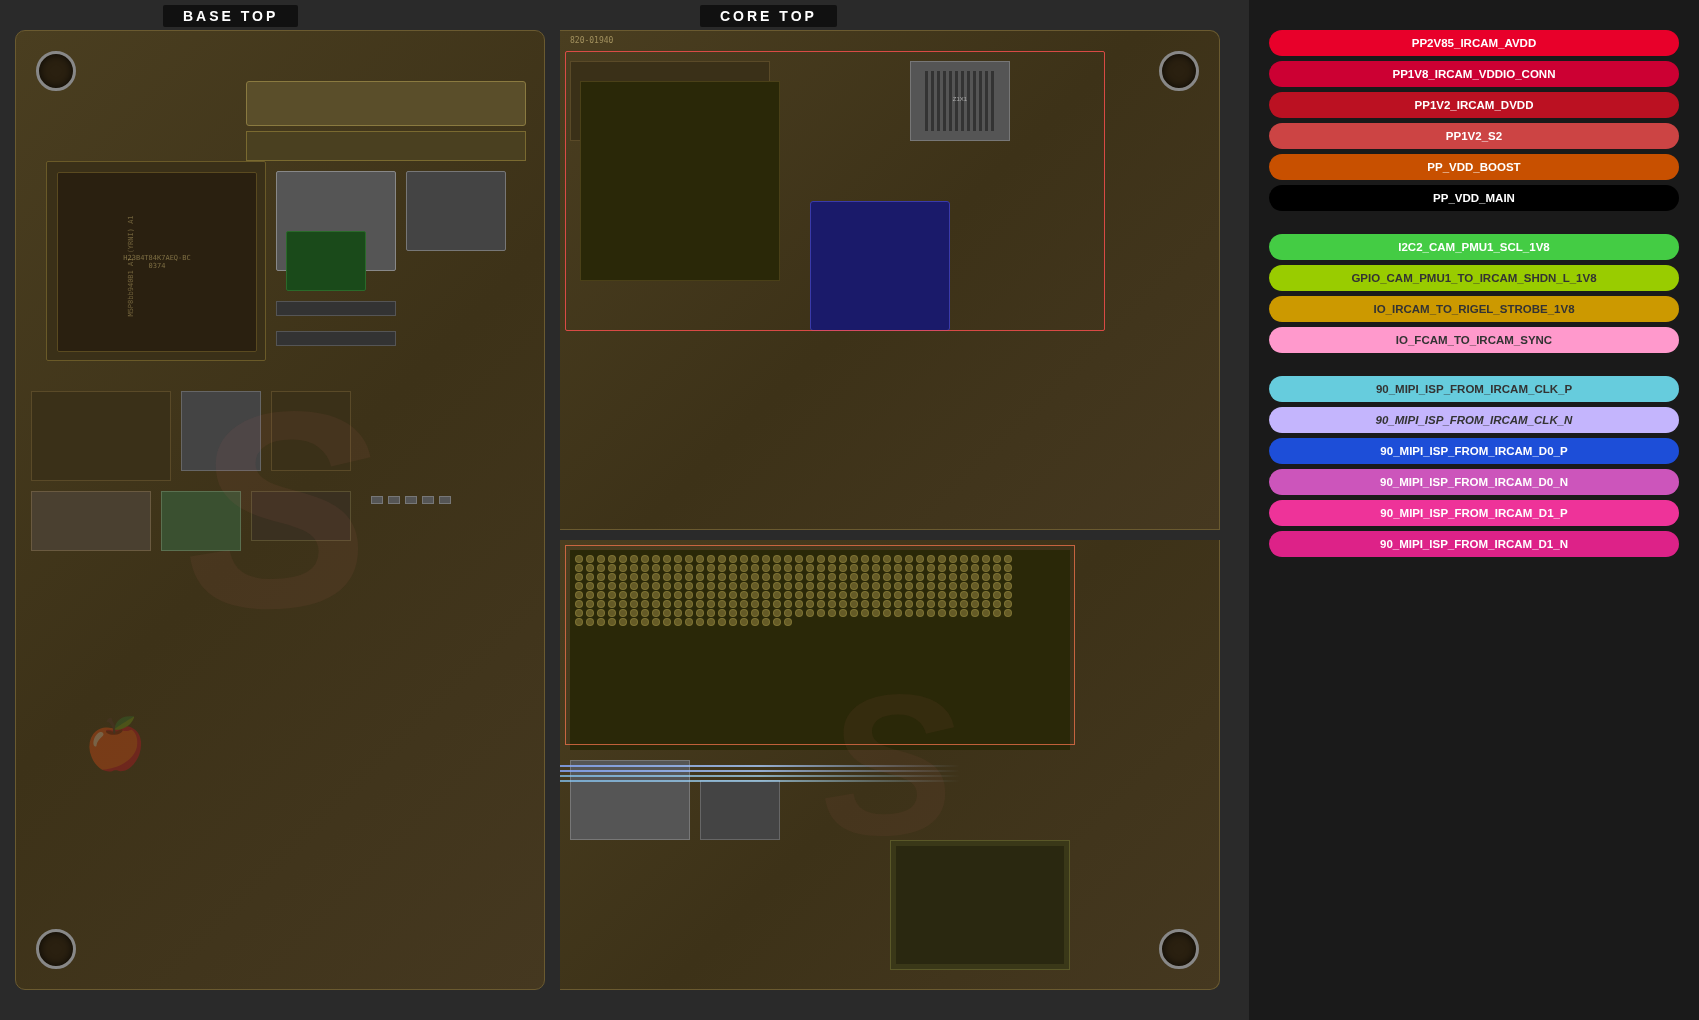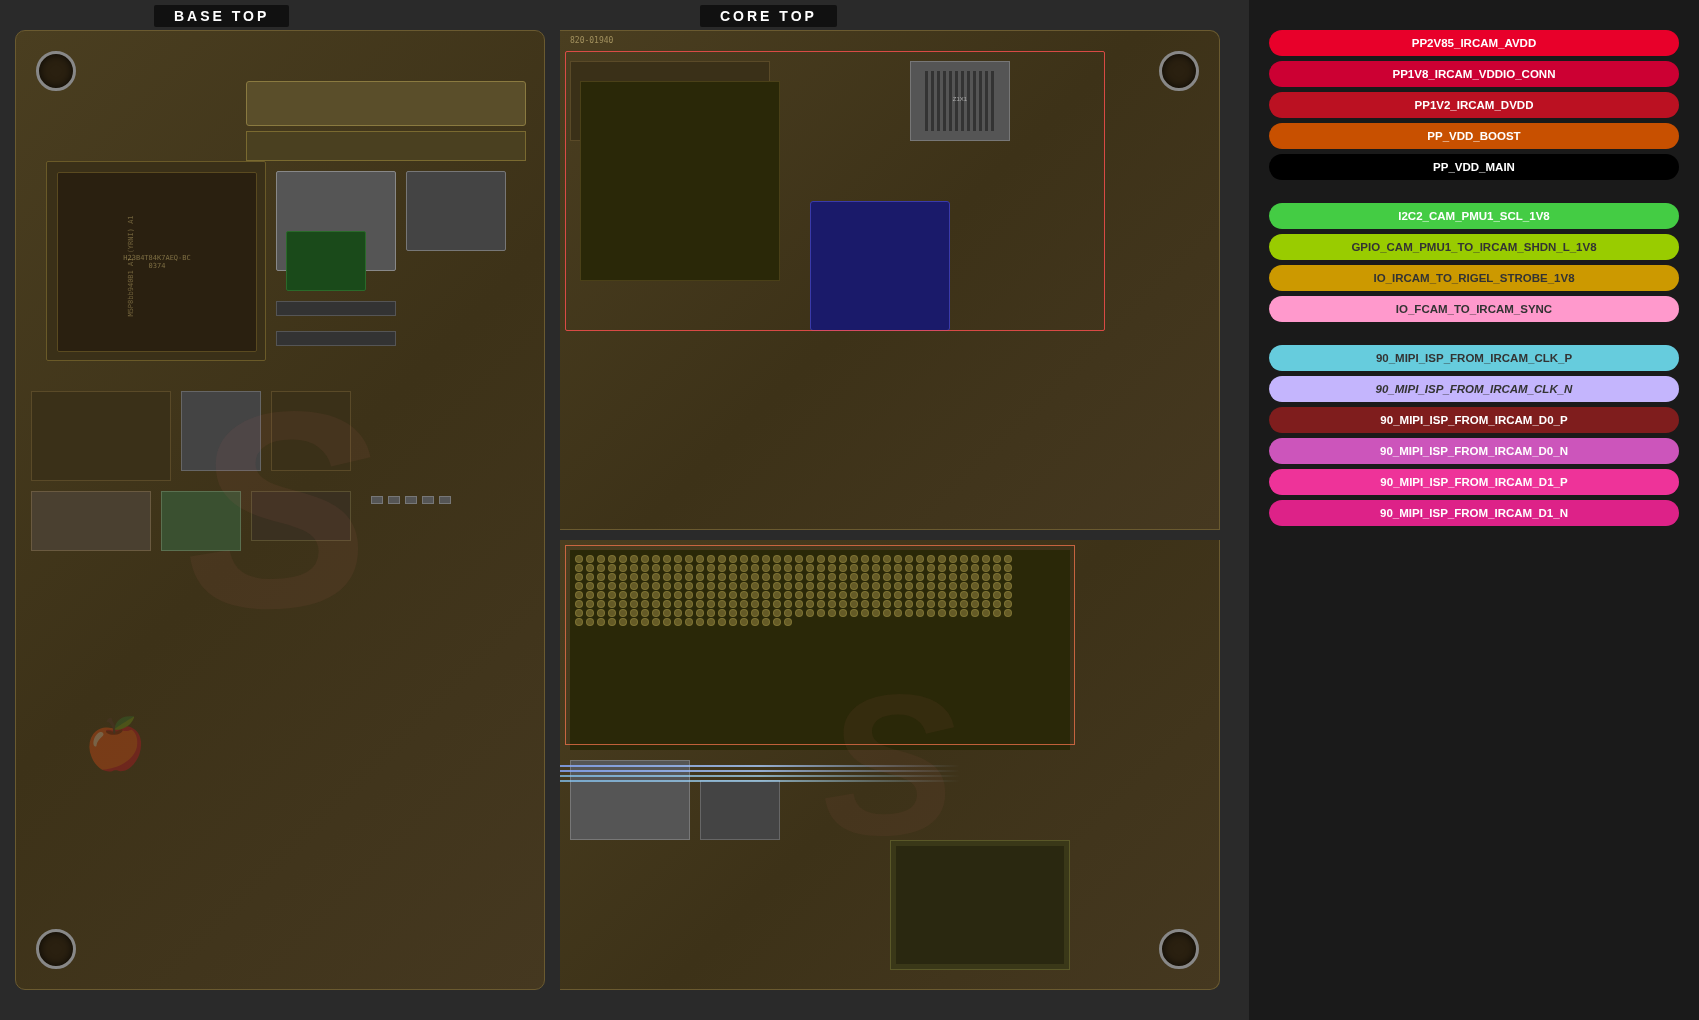--- a/index.html
+++ b/index.html
@@ -81,21 +81,21 @@
 
     .green-bright { background: #00cc00; }
     .green-medium { background: #22bb22; }
     .green-light { background: #44cc44; }
     .yellow-green { background: #99cc00; color: #333; }
     .yellow-dark { background: #cc9900; color: #333; }
     .pink-light { background: #ff99cc; color: #333; }
 
     .cyan-light { background: #66ccdd; color: #333; }
     .cyan-medium { background: #c4b5fd; color: #333; font-style: italic; }
-    .magenta { background: #7f1d1d; }
+    .magenta { background: #1d4ed8; }
     .magenta-light { background: #cc55bb; }
     .hot-pink { background: #ee3399; }
     .pink-medium { background: #dd2288; }
 
     
     svg#connection-lines {
       position: absolute;
       left: 0;
       top: 0;
       width: 1699px;
@@ -128,21 +128,21 @@
   <line x1="1050" y1="755" x2="1283" y2="834" stroke="rgba(220,30,120,0.7)" stroke-width="1.2"></line>
   <line x1="1050" y1="765" x2="1283" y2="870" stroke="rgba(200,20,100,0.7)" stroke-width="1.2"></line>
 
   <line x1="620" y1="100" x2="620" y2="580" stroke="rgba(255,80,80,0.5)" stroke-width="1"></line>
   <line x1="900" y1="180" x2="900" y2="590" stroke="rgba(255,80,80,0.5)" stroke-width="1"></line>
   <line x1="1100" y1="490" x2="1100" y2="800" stroke="rgba(255,120,80,0.5)" stroke-width="1"></line>
 </svg>
 
 <div id="board-container">
 
-  <div class="board-label" id="label-base" style="left:154px; top:5px;">BASE TOP</div>
+  <div class="board-label" id="label-base" style="left:163px; top:5px;">BASE TOP</div>
   <div class="board-label" id="label-core" style="left:700px; top:5px;">CORE TOP</div>
 
   <div style="position:absolute; left:15px; top:30px; width:530px; height:960px; background: linear-gradient(135deg, #4a3e20 0%, #3d3218 50%, #453820 100%); border-radius:10px; border:1px solid #6a5a30;">
 
     <div style="position:absolute; left:20px; top:20px; width:40px; height:40px; border-radius:50%; background:#2a2010; border:3px solid #888; box-shadow:inset 0 0 8px rgba(0,0,0,0.8);"></div>
     <div style="position:absolute; left:20px; bottom:20px; width:40px; height:40px; border-radius:50%; background:#2a2010; border:3px solid #888; box-shadow:inset 0 0 8px rgba(0,0,0,0.8);"></div>
 
     <div style="position:absolute; left:230px; top:50px; width:280px; height:45px; background:#5a4e2a; border:1px solid #8a7a40; border-radius:3px;"></div>
     <div style="position:absolute; left:230px; top:100px; width:280px; height:30px; background:#4a4020; border:1px solid #7a6a30;"></div>
 
@@ -547,20 +547,21 @@
     <div style="position:absolute; left:50%; top:50%; transform:translate(-50%,-50%); font-size:200px; color:rgba(200,100,100,0.07); font-weight:bold; font-style:italic; pointer-events:none; user-select:none;">S</div>
   </div>
 </div>
 
 <div id="right-panel">
 
   <div class="label-group">
     <span class="signal-label red-bright">PP2V85_IRCAM_AVDD</span>
     <span class="signal-label red-medium">PP1V8_IRCAM_VDDIO_CONN</span>
     <span class="signal-label red-dark">PP1V2_IRCAM_DVDD</span>
+    <span class="signal-label salmon">PP1V2_S2</span>
     <span class="signal-label orange-dark">PP_VDD_BOOST</span>
     <span class="signal-label orange-bright">PP_VDD_MAIN</span>
   </div>
 
   <div class="label-group">
     <span class="signal-label green-light">I2C2_CAM_PMU1_SCL_1V8</span>
     <span class="signal-label yellow-green">GPIO_CAM_PMU1_TO_IRCAM_SHDN_L_1V8</span>
     <span class="signal-label yellow-dark">IO_IRCAM_TO_RIGEL_STROBE_1V8</span>
     <span class="signal-label pink-light">IO_FCAM_TO_IRCAM_SYNC</span>
   </div>

